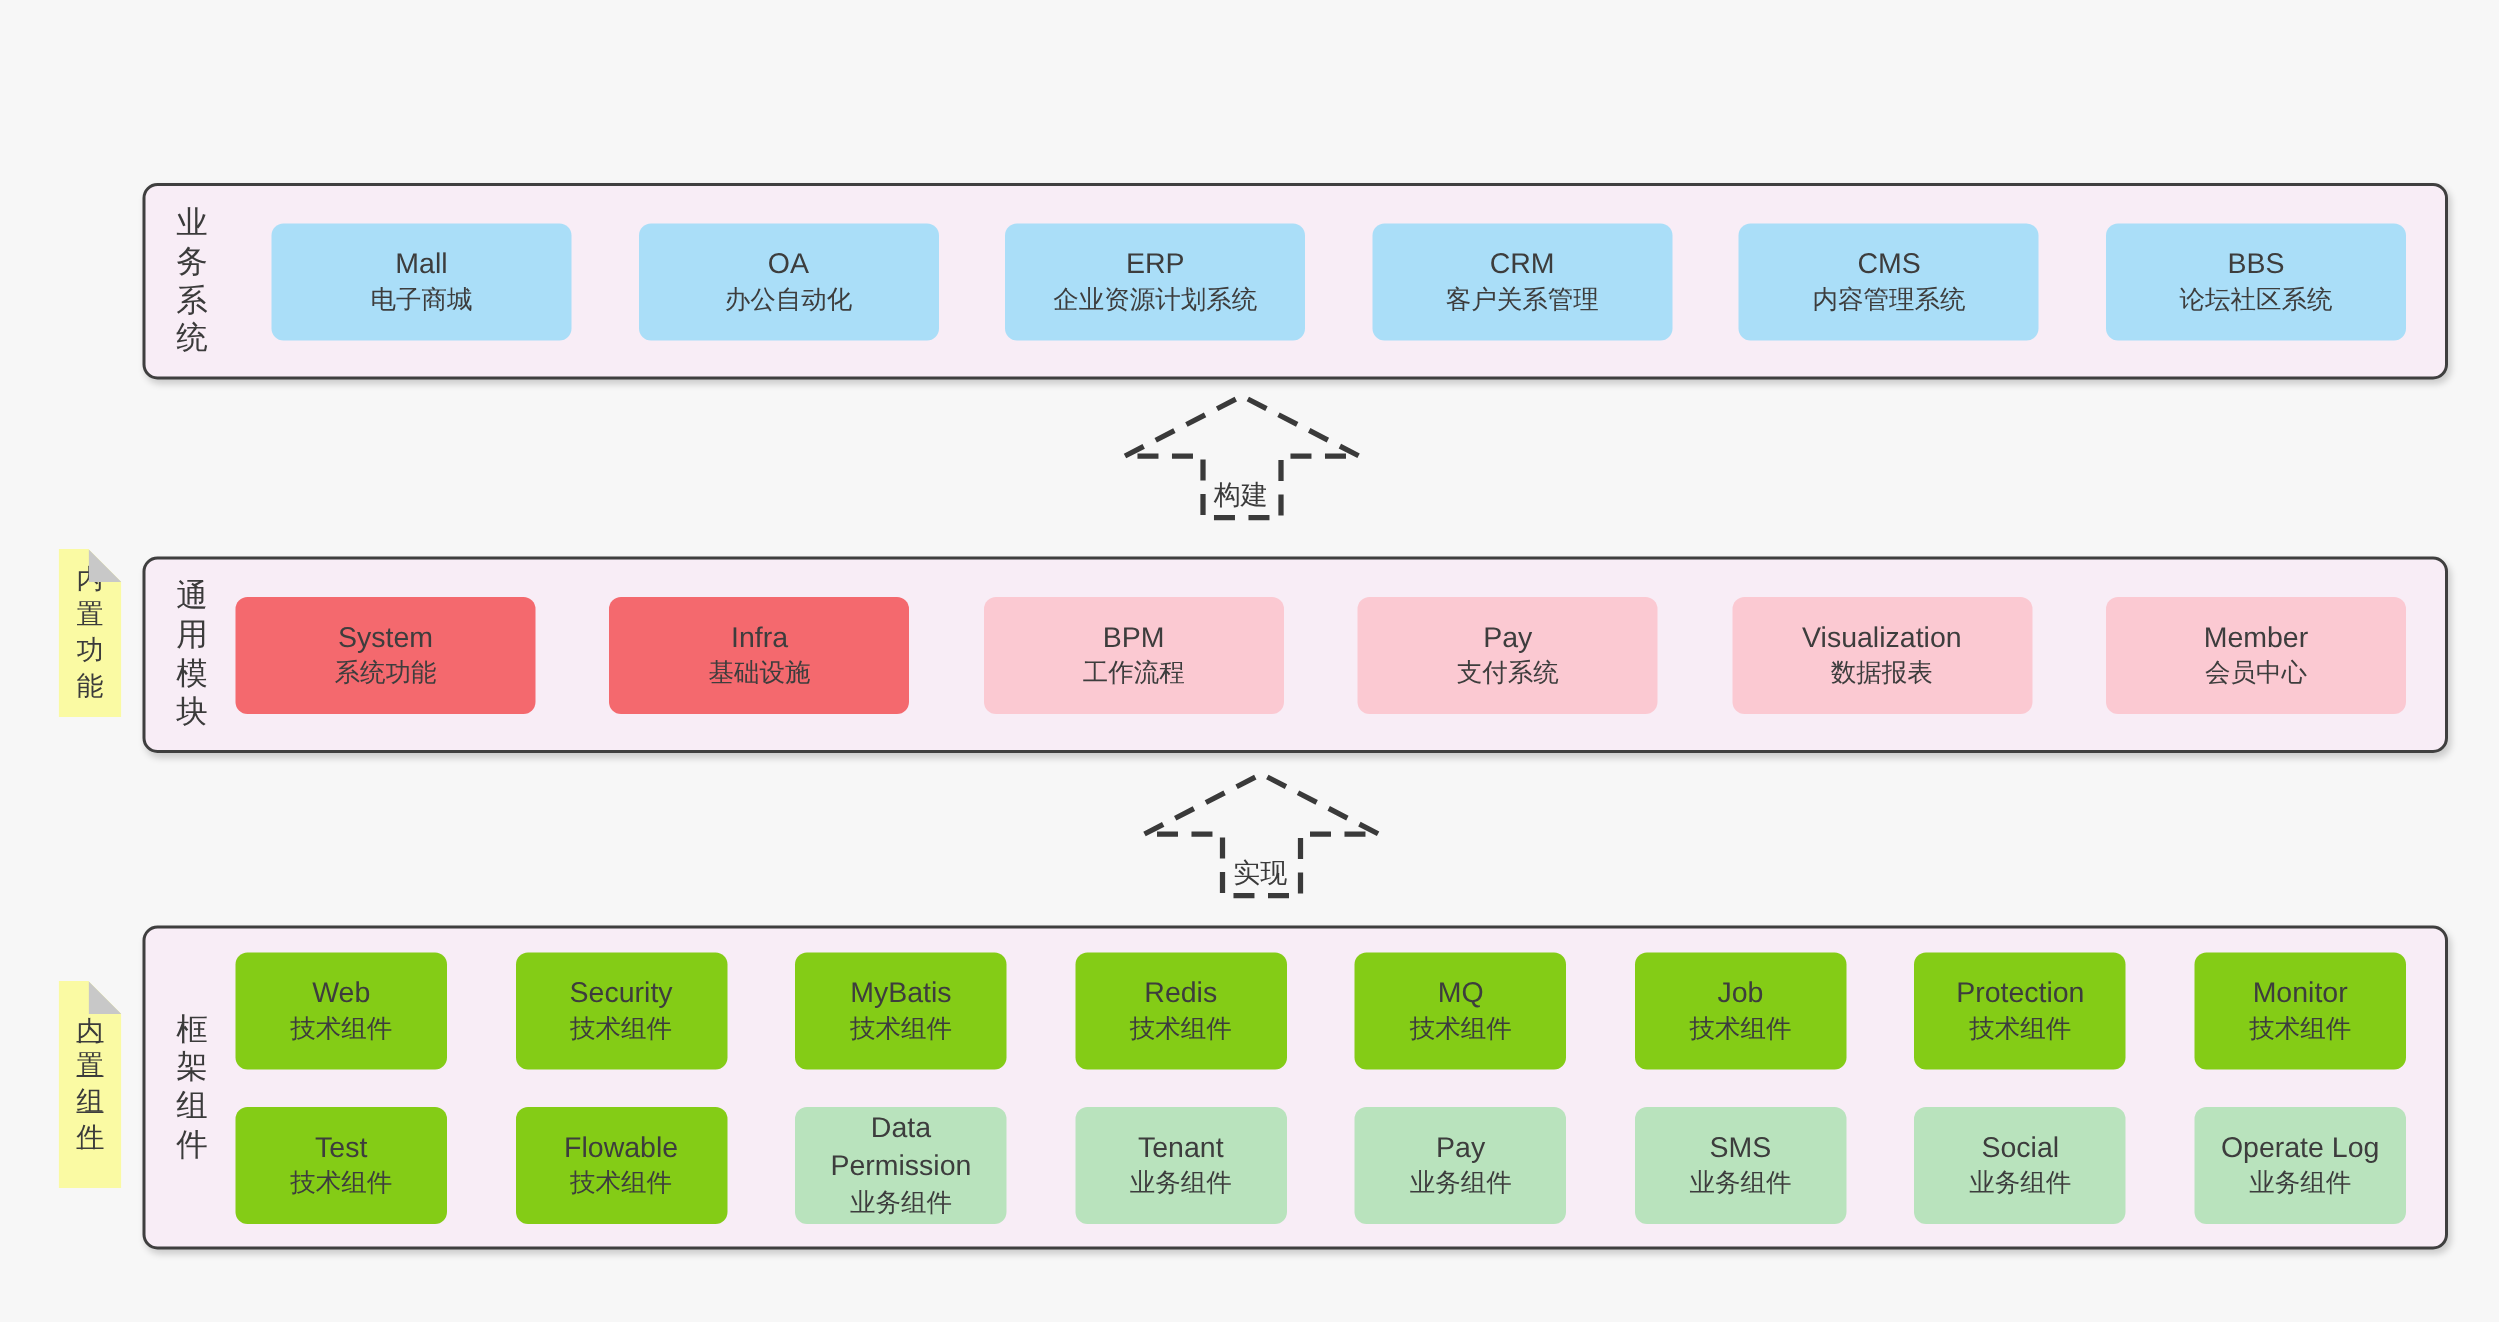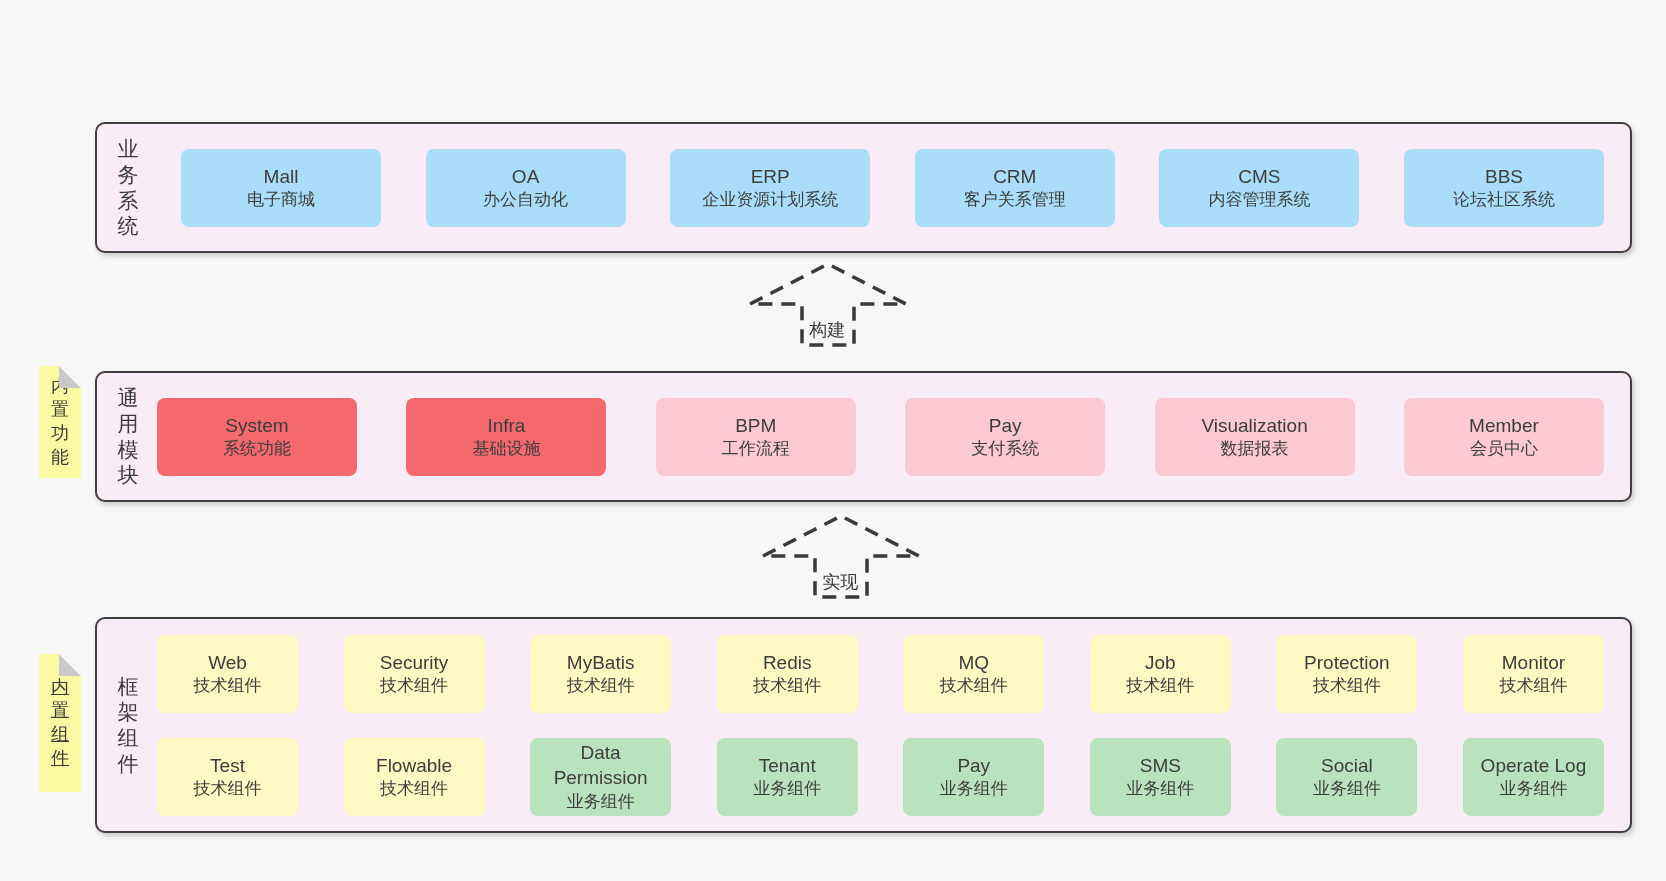--- a/index.html
+++ b/index.html
@@ -69,21 +69,21 @@
     box-sizing:border-box;
     padding:2px 6px;
   }
   .cols6 .box{width:200px;}
   .row .box{width:141px;}
   .box .t{font-size:19px;line-height:1.32;}
   .box .s{font-size:17px;line-height:1.3;}
   .v-blue  {background:#aadef8;}
   .v-red   {background:#f4696e;}
   .v-pink  {background:#fbc9d2;}
-  .v-green {background:#fef9c3;}
+  .v-green {background:#84cc16;}
   .v-lgreen{background:#b9e3bd;}
   
   .tab{
     position:absolute;
     left:39px;
     width:42px;
     background:#fafaa3;
     clip-path:polygon(0 0, calc(100% - 22px) 0, 100% 22px, 100% 100%, 0 100%);
     display:flex;
     align-items:center;

